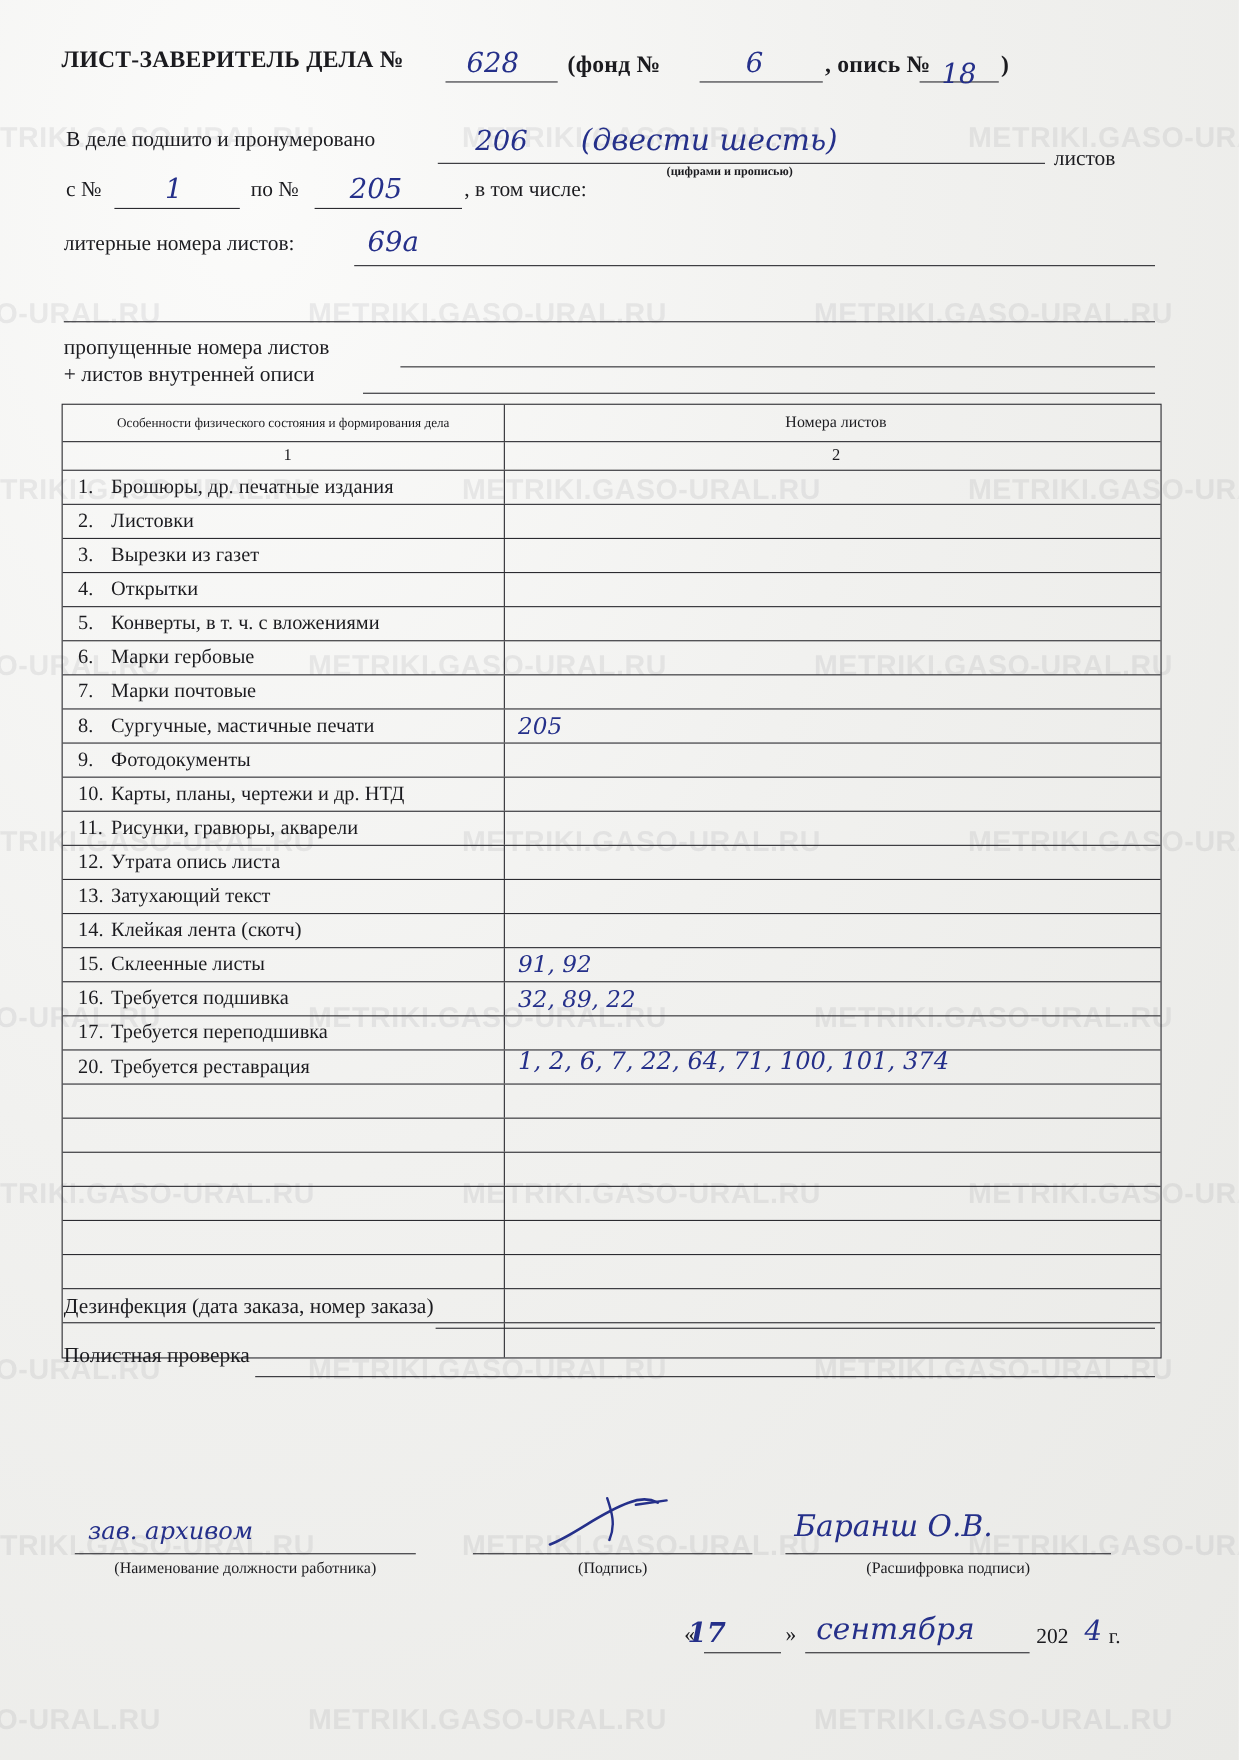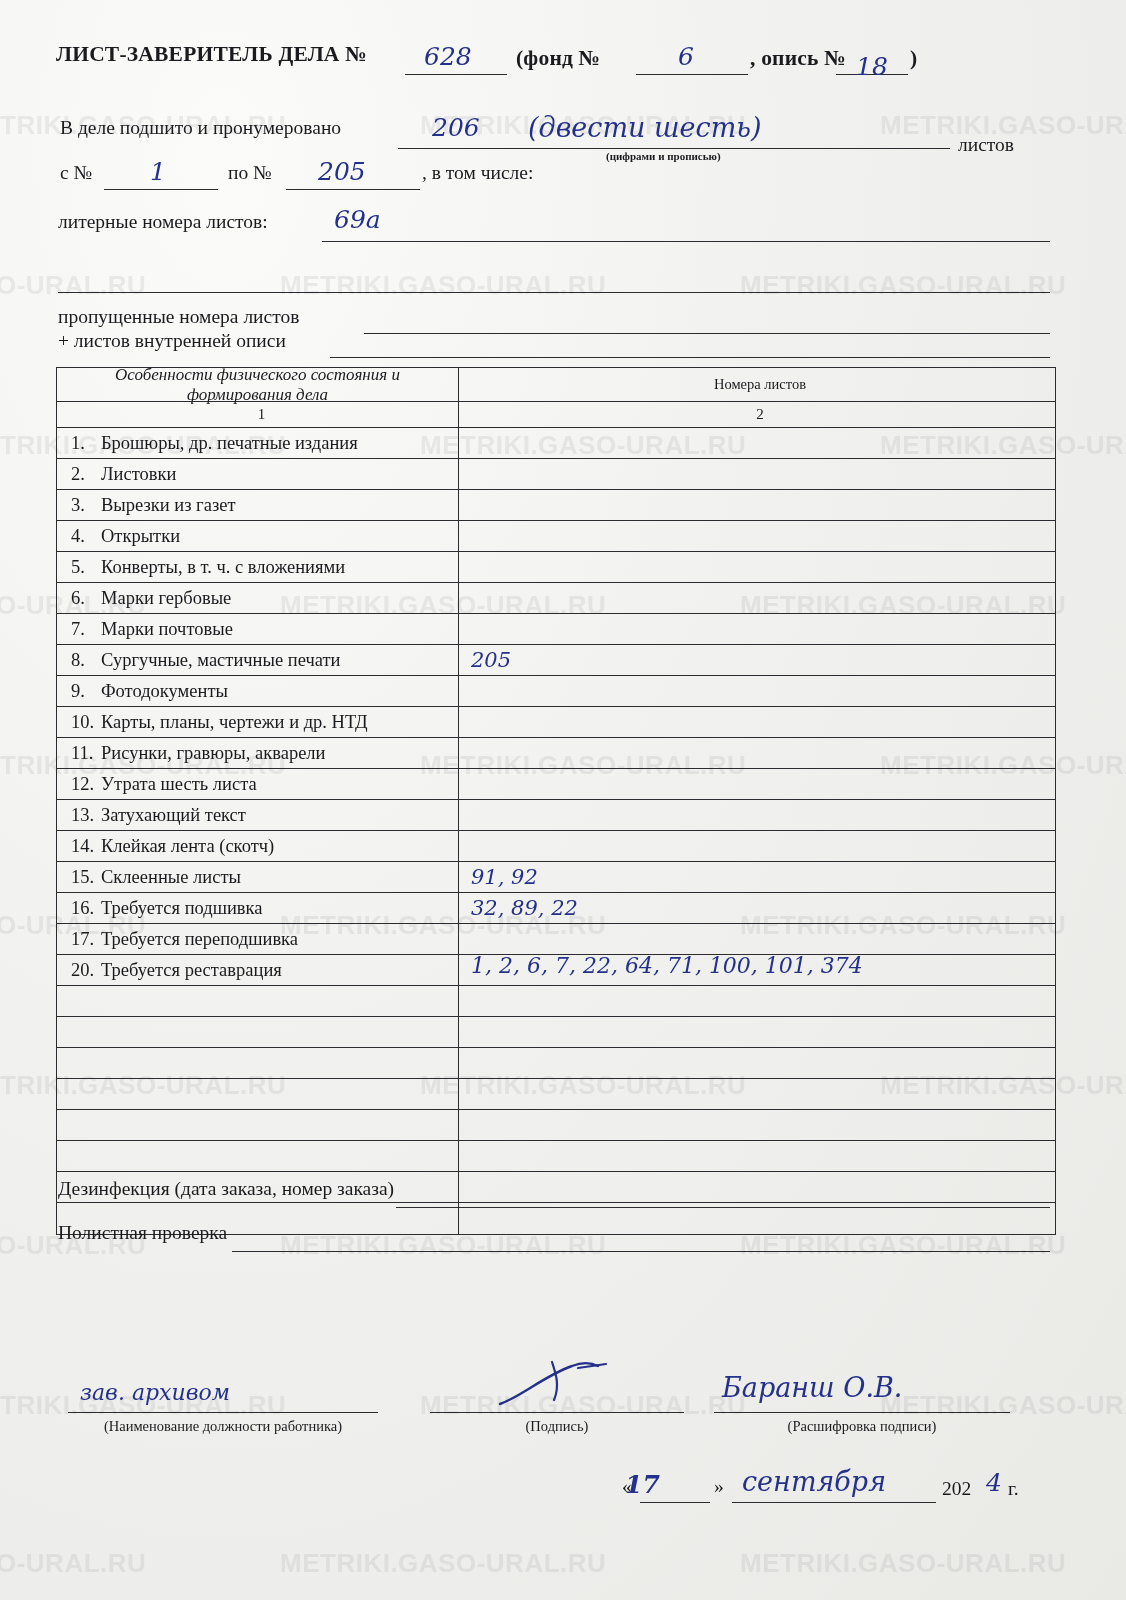--- a/index.html
+++ b/index.html
@@ -105,26 +105,25 @@
   }
   .c2 {
     flex: 1;
     box-sizing: border-box;
     padding: 1px 6px 1px 12px;
     display: flex;
     align-items: center;
     position: relative;
   }
   .row.head .c1 {
-    font-size: 17px;
+    font-size: 12px;
     justify-content: center;
     padding: 4px 8px;
     text-align: center;
     line-height: 1.15;
-    font-style: italic;
   }
   .row.head .c2 {
     font-size: 14.5px;
     justify-content: center;
   }
   .row.numrow .c1, .row.numrow .c2 {
     font-size: 15px;
     justify-content: center;
   }
   .row.item { height: 31px; }
@@ -350,21 +349,21 @@
           <span>Рисунки, гравюры, акварели</span>
         </div>
         <div class="c2">
           <span class="cell-hand"></span>
         </div>
       </div>
 
       <div class="row item">
         <div class="c1">
           <span class="idx">12.</span>
-          <span>Утрата шесть листа</span>
+          <span>Утрата опись листа</span>
         </div>
         <div class="c2">
           <span class="cell-hand"></span>
         </div>
       </div>
 
       <div class="row item">
         <div class="c1">
           <span class="idx">13.</span>
           <span>Затухающий текст</span>

